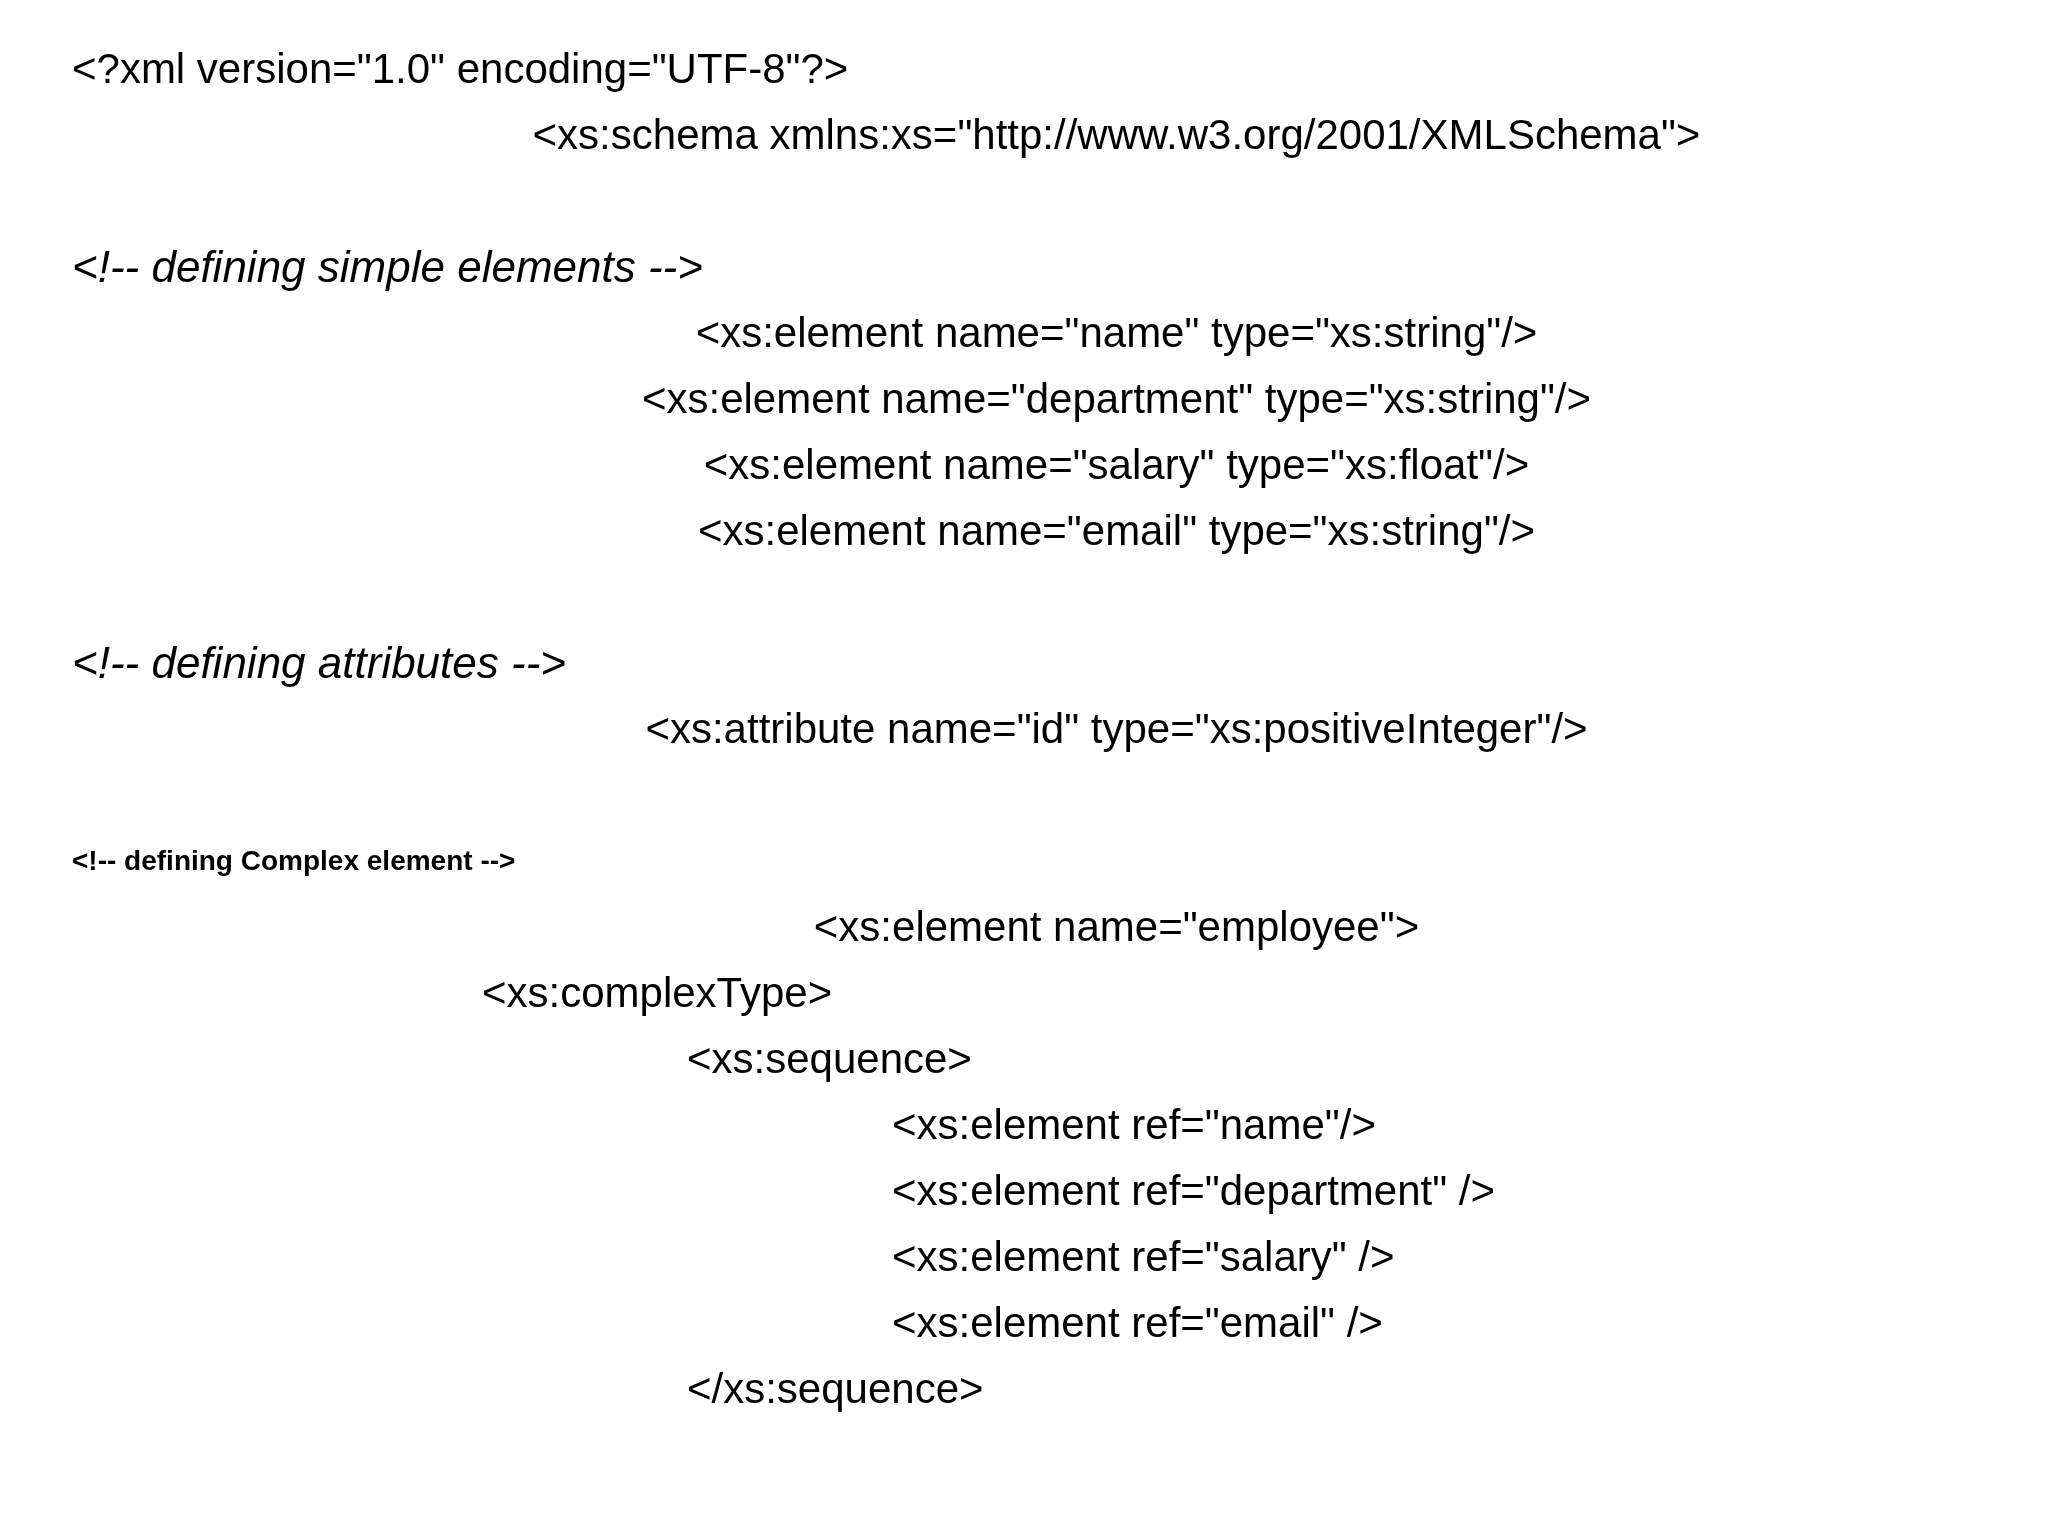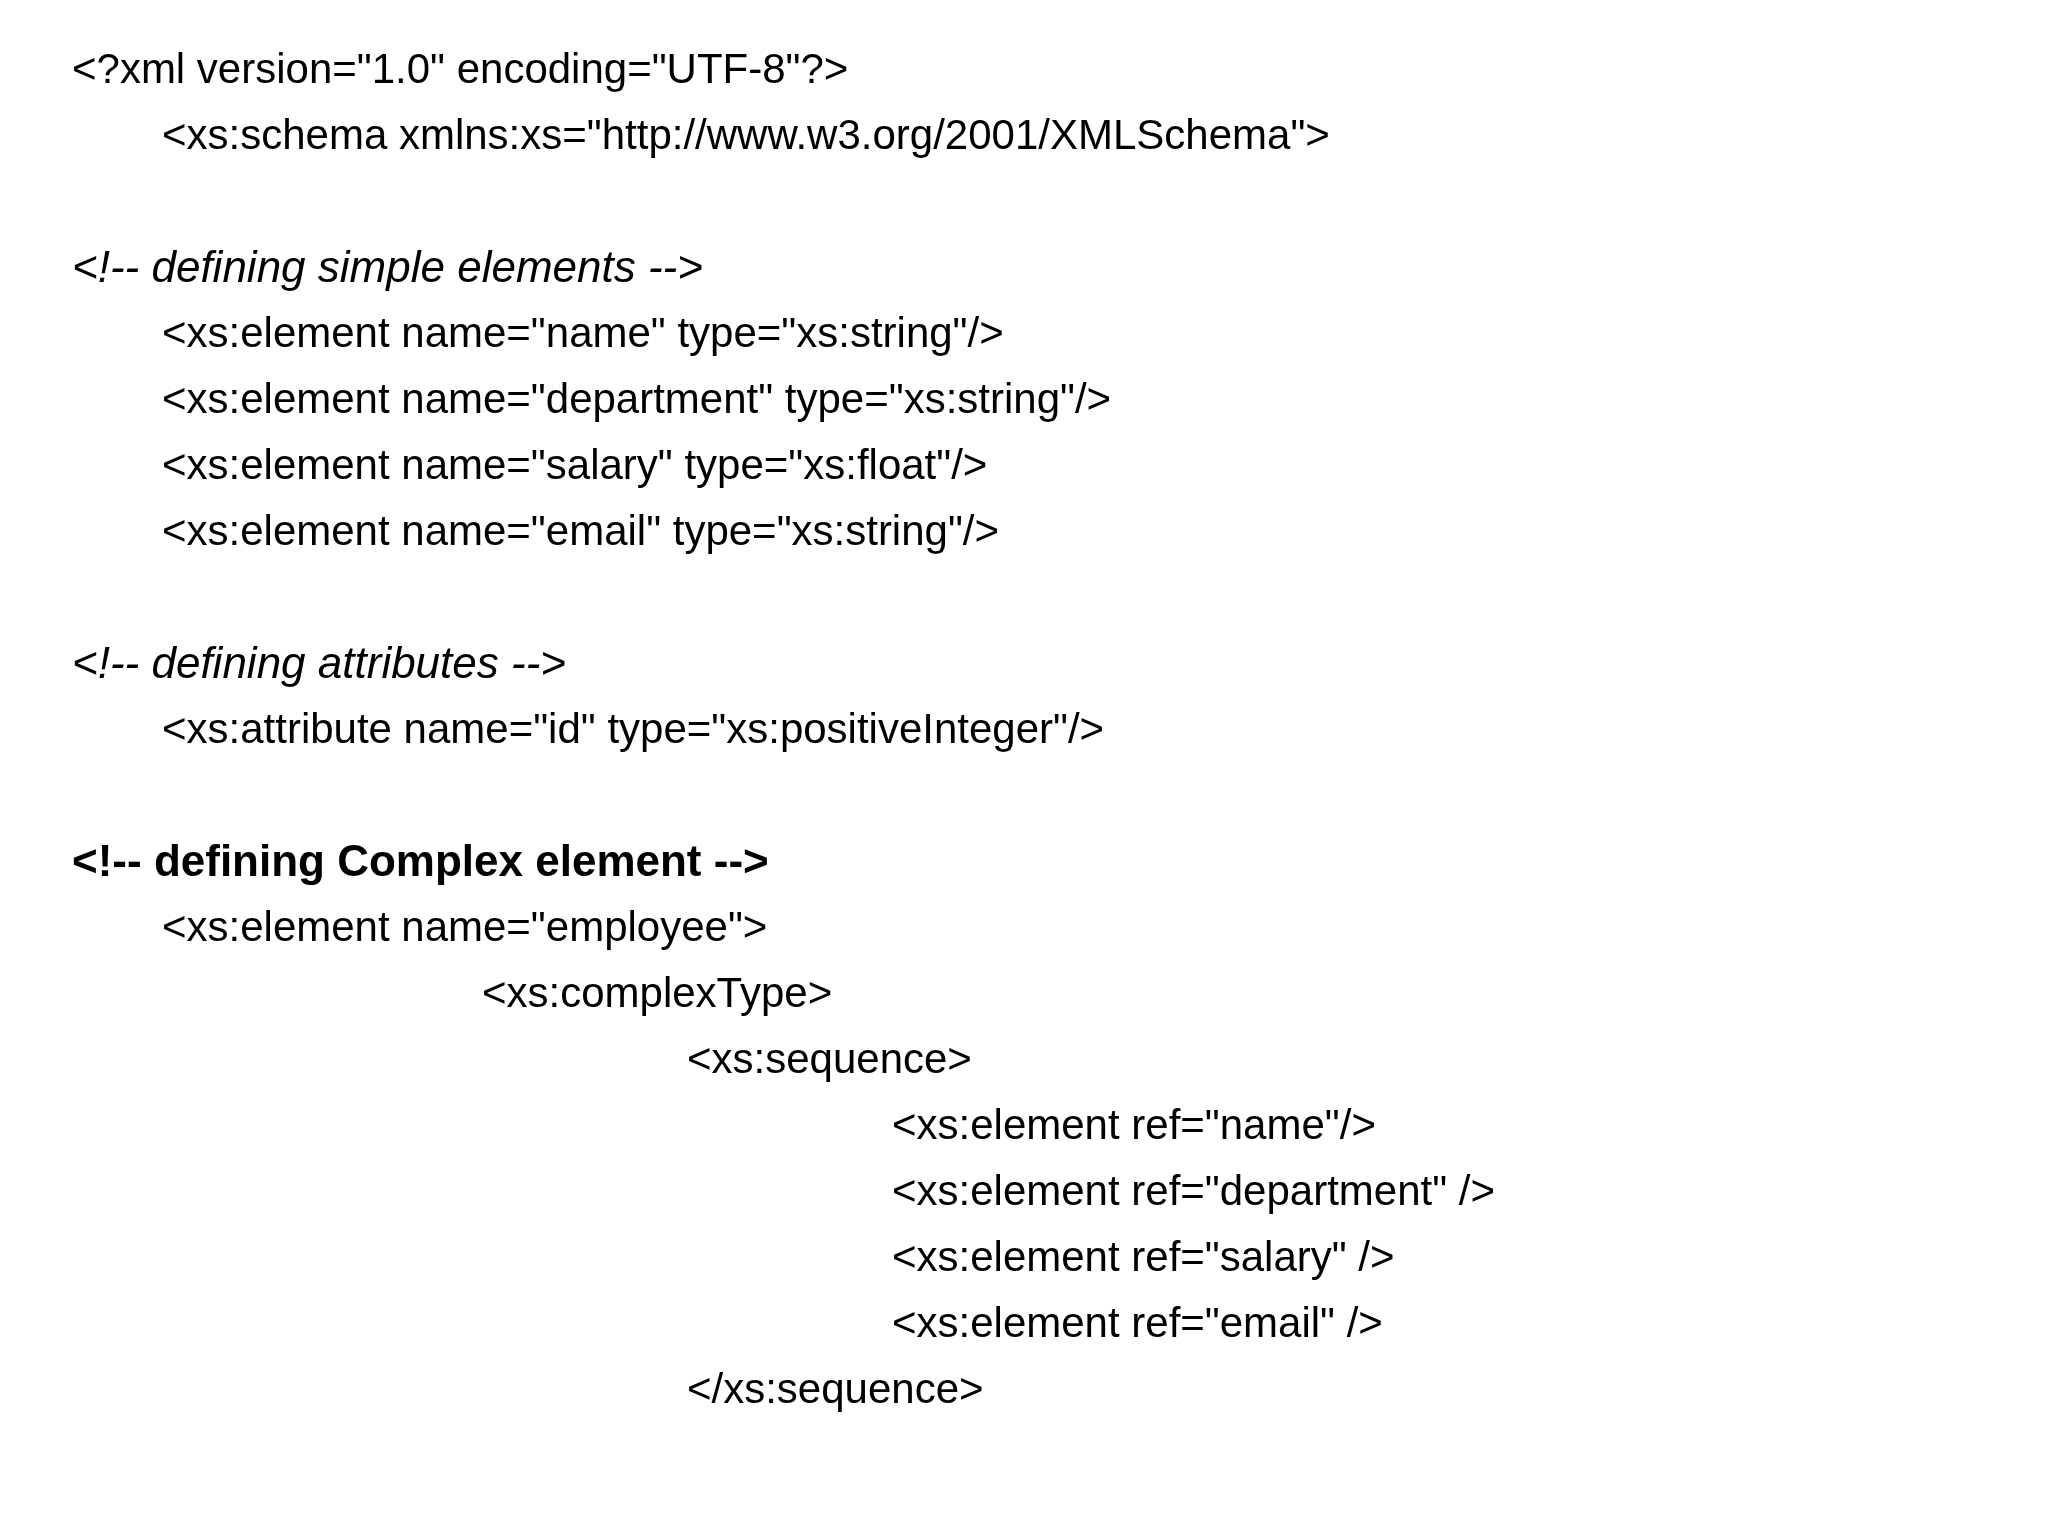--- a/index.html
+++ b/index.html
@@ -25,37 +25,37 @@
     left: 72px;
     right: 0;
     font-size: 42px;
     line-height: 66px;
     white-space: pre;
   }
   .line {
     height: 66px;
   }
   .indent-0 { margin-left: 0; }
-  .indent-1 { margin-left: 90px; }
+  .indent-1 { margin-left: 113px; text-align: center; }
   .indent-2 { margin-left: 410px; }
   .indent-3 { margin-left: 615px; }
   .indent-4 { margin-left: 820px; }
   .style-code {
     font-weight: normal;
     font-style: normal;
   }
   .style-comment-italic {
     font-weight: normal;
     font-style: italic;
     font-size: 44px;
   }
   .style-comment {
     font-weight: bold;
     font-style: normal;
-    font-size: 44px;
+    font-size: 28px;
   }
   .style-blank { }
 </style>
 </head>
 <body>
 
 <div class="page">
   <div class="code-listing"><div class="line indent-0 style-code">&lt;?xml version="1.0" encoding="UTF-8"?&gt;</div><div class="line indent-1 style-code">&lt;xs:schema xmlns:xs="http://www.w3.org/2001/XMLSchema"&gt;</div><div class="line indent-0 style-blank"></div><div class="line indent-0 style-comment-italic">&lt;!-- defining simple elements --&gt;</div><div class="line indent-1 style-code">&lt;xs:element name="name" type="xs:string"/&gt;</div><div class="line indent-1 style-code">&lt;xs:element name="department" type="xs:string"/&gt;</div><div class="line indent-1 style-code">&lt;xs:element name="salary" type="xs:float"/&gt;</div><div class="line indent-1 style-code">&lt;xs:element name="email" type="xs:string"/&gt;</div><div class="line indent-0 style-blank"></div><div class="line indent-0 style-comment-italic">&lt;!-- defining attributes --&gt;</div><div class="line indent-1 style-code">&lt;xs:attribute name="id" type="xs:positiveInteger"/&gt;</div><div class="line indent-0 style-blank"></div><div class="line indent-0 style-comment">&lt;!-- defining Complex element --&gt;</div><div class="line indent-1 style-code">&lt;xs:element name="employee"&gt;</div><div class="line indent-2 style-code">&lt;xs:complexType&gt;</div><div class="line indent-3 style-code">&lt;xs:sequence&gt;</div><div class="line indent-4 style-code">&lt;xs:element ref="name"/&gt;</div><div class="line indent-4 style-code">&lt;xs:element ref="department" /&gt;</div><div class="line indent-4 style-code">&lt;xs:element ref="salary" /&gt;</div><div class="line indent-4 style-code">&lt;xs:element ref="email" /&gt;</div><div class="line indent-3 style-code">&lt;/xs:sequence&gt;</div></div>
 </div>
 

